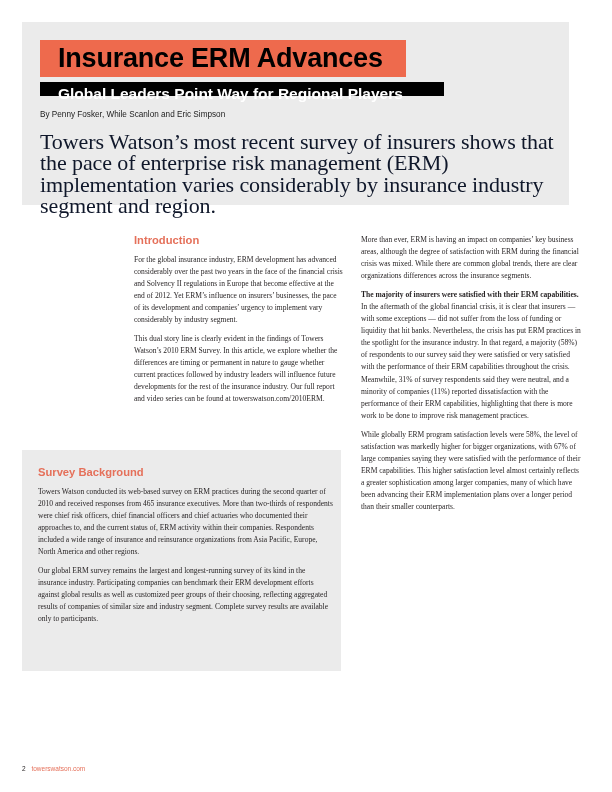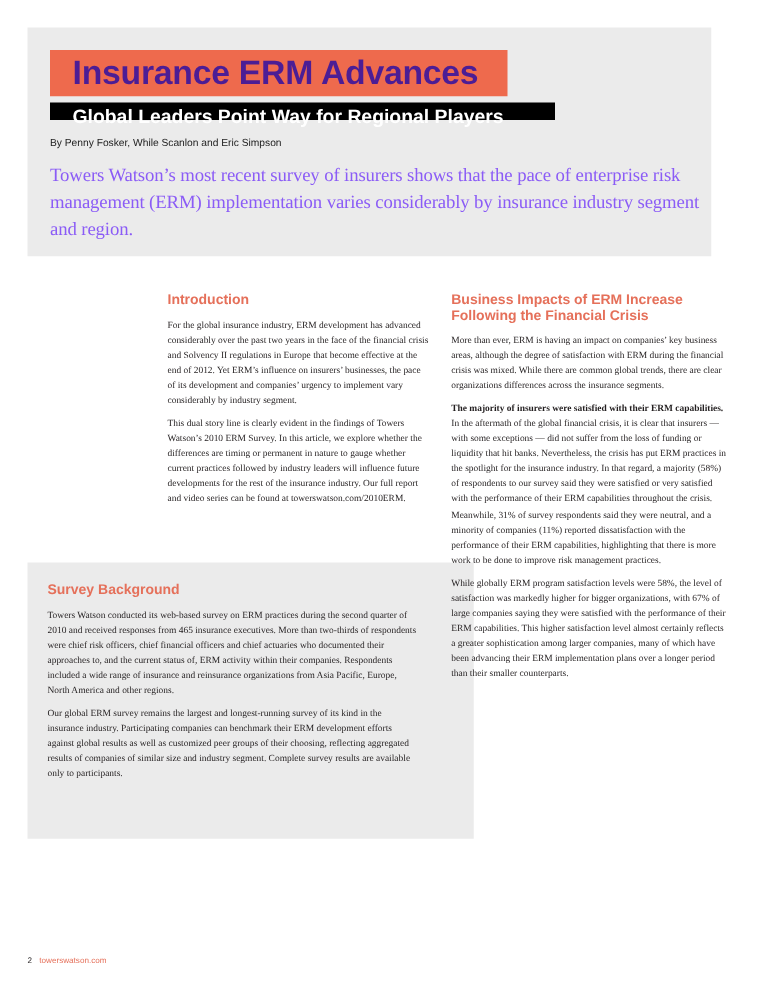--- a/index.html
+++ b/index.html
@@ -13,55 +13,55 @@
       position: absolute; left: 22px; top: 22px; width: 547px; height: 183px;
       background: #ebebeb;
     }
     .title-bar {
       position: absolute; left: 40px; top: 40px; width: 366px; height: 37px;
       background: #ee6a4d;
     }
     .title-bar .title {
       position: absolute; left: 18px; top: 2px;
       font-family: "Liberation Sans", sans-serif; font-weight: bold;
-      font-size: 27px; line-height: 33px; color: #4c1d95; letter-spacing: -0.2px;
+      font-size: 27px; line-height: 33px; color: #000000; letter-spacing: -0.2px;
     }
     .subtitle-bar {
       position: absolute; left: 40px; top: 82px; width: 404px; height: 14px;
       background: #000000;
     }
     .subtitle-bar .subtitle {
       position: absolute; left: 18px; top: 2px;
       font-weight: bold; font-size: 15.5px; line-height: 19px; color: #ffffff;
     }
     .byline {
       position: absolute; left: 40px; top: 109px;
       font-size: 8.2px; line-height: 11px; color: #222;
     }
     .lede {
       position: absolute; left: 40px; top: 131px; width: 520px;
-      font-family: "Liberation Serif", serif; font-size: 15px; line-height: 21.3px;
-      color: #8b5cf6; letter-spacing: -0.1px;
+      font-family: "Liberation Serif", serif; font-size: 22px; line-height: 21.3px;
+      color: #0f172a; letter-spacing: -0.1px;
     }
     .section-head {
       font-size: 11.2px; line-height: 12.5px; color: #e5705a; margin: 0 0 7px 0;
       font-weight: bold;
     }
     .para {
       font-size: 7.55px; line-height: 12.05px; color: #231f20; margin: 0 0 7px 0; font-family: Liberation Serif, serif;
     }
     .para b { font-weight: bold; }
     .col-intro {
       position: absolute; left: 134px; top: 234px; width: 210px;
     }
     .col-right {
       position: absolute; left: 361px; top: 234px; width: 222px;
     }
     .survey-box {
-      position: absolute; left: 22px; top: 450px; width: 357px; height: 221px;
+      position: absolute; left: 22px; top: 450px; width: 319px; height: 221px;
       background: #ebebeb;
     }
     .survey-inner {
       position: absolute; left: 16px; top: 16px; width: 295px;
     }
     .footer {
       position: absolute; left: 22px; top: 765px; font-size: 6.5px; line-height: 8px;
     }
     .footer .page-num { color: #231f20; margin-right: 4px; }
     .footer .site { color: #e5705a; }
@@ -91,21 +91,20 @@
 
 <div class="survey-box">
   <div class="survey-inner">
     <h2 class="section-head">Survey Background</h2>
     <p class="para">Towers Watson conducted its web-based survey on ERM practices during the second quarter of 2010 and received responses from 465 insurance executives. More than two-thirds of respondents were chief risk officers, chief financial officers and chief actuaries who documented their approaches to, and the current status of, ERM activity within their companies. Respondents included a wide range of insurance and reinsurance organizations from Asia Pacific, Europe, North America and other regions.</p>
     <p class="para">Our global ERM survey remains the largest and longest-running survey of its kind in the insurance industry. Participating companies can benchmark their ERM development efforts against global results as well as customized peer groups of their choosing, reflecting aggregated results of companies of similar size and industry segment. Complete survey results are available only to participants.</p>
   </div>
 </div>
 
 <div class="col-right">
-  <h2 class="section-head">Business Impacts of ERM Increase Following the Financial Crisis</h2>
   <p class="para">
     <b></b><span>More than ever, ERM is having an impact on companies’ key business areas, although the degree of satisfaction with ERM during the financial crisis was mixed. While there are common global trends, there are clear organizations differences across the insurance segments.</span>
   </p>
   <p class="para">
     <b>The majority of insurers were satisfied with their ERM capabilities.</b><span> In the aftermath of the global financial crisis, it is clear that insurers — with some exceptions — did not suffer from the loss of funding or liquidity that hit banks. Nevertheless, the crisis has put ERM practices in the spotlight for the insurance industry. In that regard, a majority (58%) of respondents to our survey said they were satisfied or very satisfied with the performance of their ERM capabilities throughout the crisis. Meanwhile, 31% of survey respondents said they were neutral, and a minority of companies (11%) reported dissatisfaction with the performance of their ERM capabilities, highlighting that there is more work to be done to improve risk management practices.</span>
   </p>
   <p class="para">
     <b></b><span>While globally ERM program satisfaction levels were 58%, the level of satisfaction was markedly higher for bigger organizations, with 67% of large companies saying they were satisfied with the performance of their ERM capabilities. This higher satisfaction level almost certainly reflects a greater sophistication among larger companies, many of which have been advancing their ERM implementation plans over a longer period than their smaller counterparts.</span>
   </p>
 </div>

